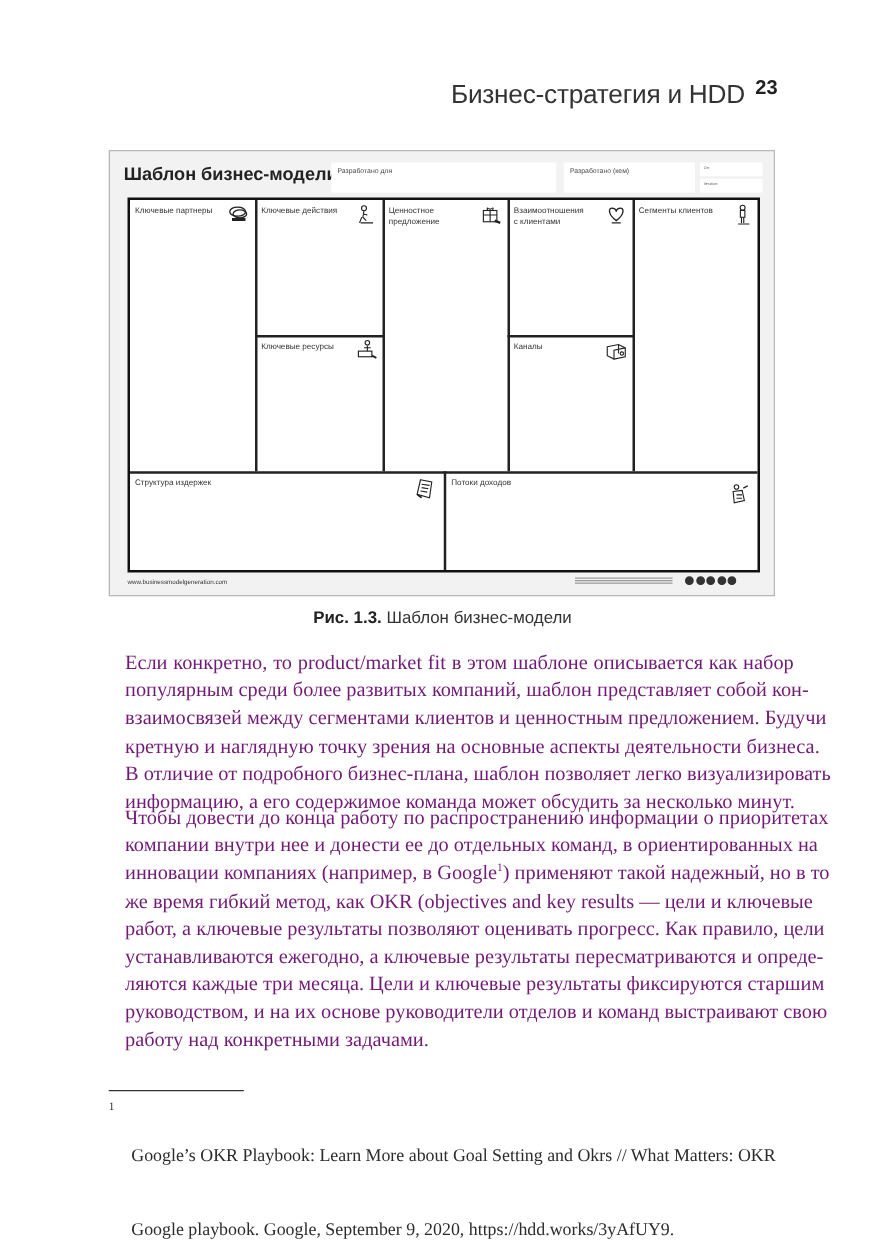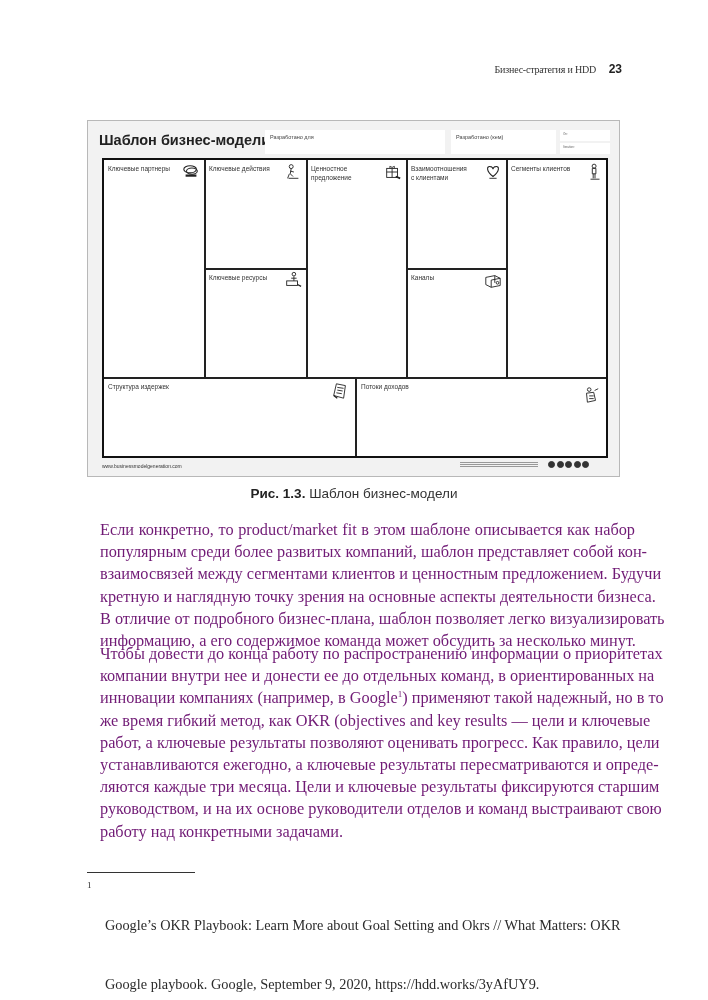--- a/index.html
+++ b/index.html
@@ -1,19 +1,19 @@
 <!DOCTYPE html>
 <html><head>
 <meta charset="utf-8">
 <style>
   html, body { margin:0; padding:0; }
   body { width:708px; height:1000px; background:#ffffff; position:relative; overflow:hidden; color:#2a2a2a; }
   .running-head { position:absolute; top:62px; left:0; width:708px; height:24px; }
-  .rh-title { position:absolute; right:112px; top:2px; font-family:Liberation Serif, serif; font-size:10px; color:#333; letter-spacing:-0.2px; }
-  .rh-page { position:absolute; right:86px; top:0px; font-family:"Liberation Sans", sans-serif; font-size:12px; font-weight:bold; color:#222; }
+  .rh-title { position:absolute; right:112px; top:2px; font-family:Liberation Sans, sans-serif; font-size:21px; color:#333; letter-spacing:-0.2px; }
+  .rh-page { position:absolute; right:86px; top:0px; font-family:"Liberation Sans", sans-serif; font-size:16px; font-weight:bold; color:#222; }
 
   .figure { position:absolute; left:87px; top:120px; width:533px; height:357px; background:#f2f2f2; border:1px solid #b8b8b8; box-sizing:border-box; }
   .fig-title { position:absolute; left:11px; top:11px; font-family:"Liberation Sans", sans-serif; font-size:14.5px; font-weight:bold; color:#222; }
   .fig-field { position:absolute; background:#fff; height:24px; top:9px; font-family:"Liberation Sans", sans-serif; font-size:5.5px; color:#444; padding:4px 5px; box-sizing:border-box; }
   .fig-small { position:absolute; background:#fff; font-family:"Liberation Sans", sans-serif; font-size:3px; color:#666; padding:2px 3px; box-sizing:border-box; }
   .grid { position:absolute; left:14px; top:37px; width:506px; height:300px; border:2px solid #111; box-sizing:border-box; background:#fff; }
   .cell { position:absolute; box-sizing:border-box; }
   .cell-label { position:absolute; left:4px; top:5px; font-family:"Liberation Sans", sans-serif; font-size:6.5px; line-height:8.5px; color:#333; }
   .cell-icon { position:absolute; width:18px; height:18px; }
   .vline { position:absolute; width:1.5px; background:#222; }

